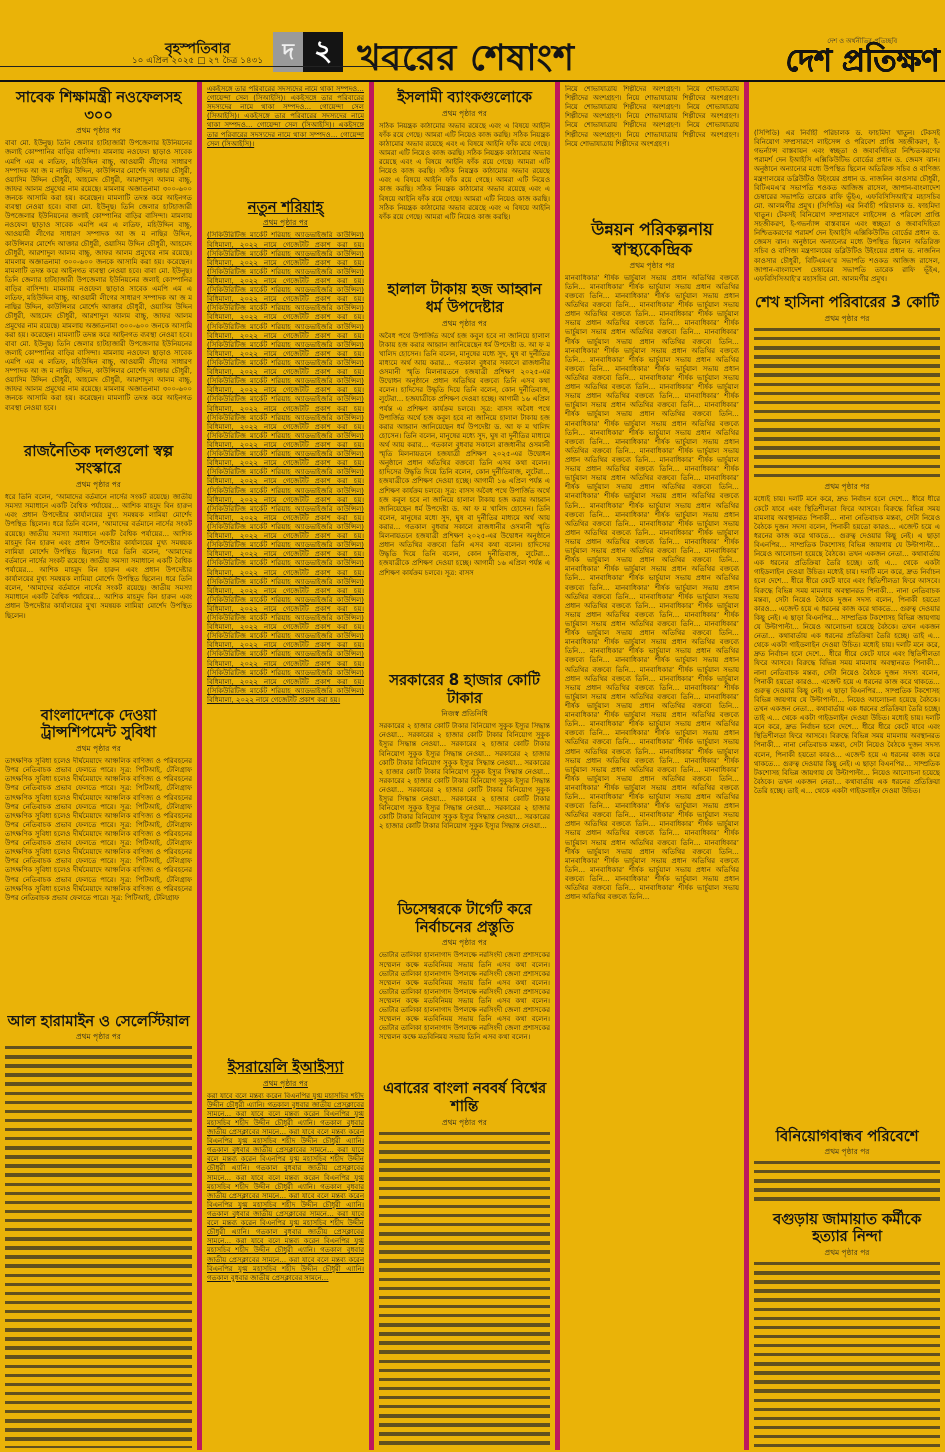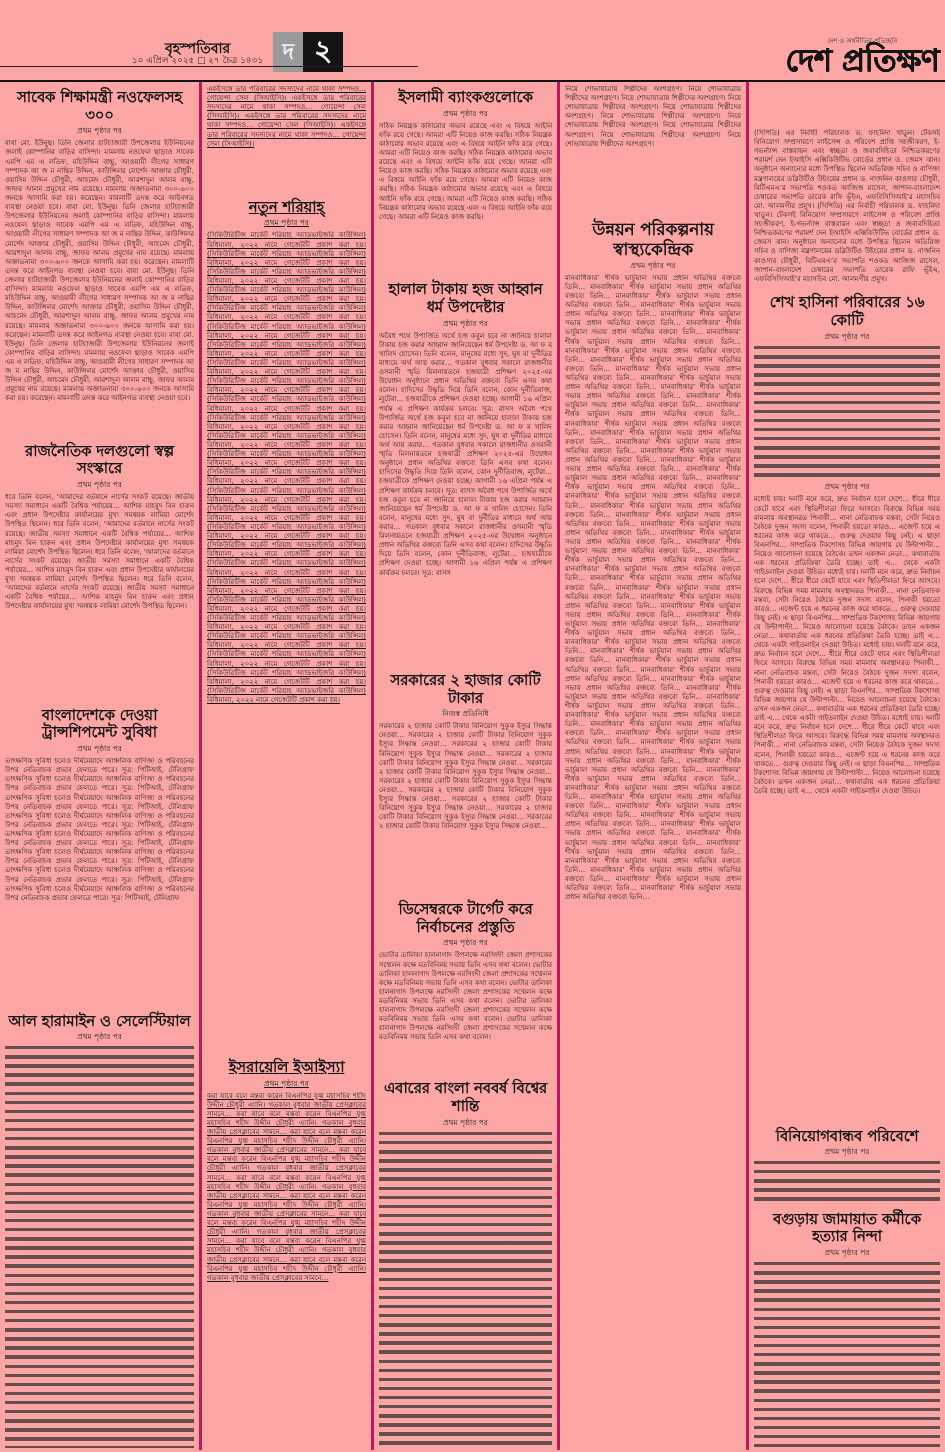--- a/index.html
+++ b/index.html
@@ -1,17 +1,17 @@
 <!DOCTYPE html>
 <html lang="bn"><head>
 <meta charset="utf-8">
 <style>
   html,body{margin:0;padding:0;background:#e9e9e9;}
   .page{
-    width:945px;height:1452px;background:#fca5a5;color:#151515;
+    width:945px;height:1452px;background:#eab308;color:#151515;
     font-family:"DejaVu Sans",sans-serif;position:relative;overflow:hidden;
     box-sizing:border-box;
   }
   
   .header{
     position:relative;height:82px;border-bottom:2px solid #111;
     display:flex;align-items:flex-end;box-sizing:border-box;padding:0 4px 4px 4px;
   }
   .header-rule-left{
     position:absolute;left:0;top:66px;width:418px;height:1px;background:#222;
@@ -37,21 +37,21 @@
   .masthead{margin-left:auto;text-align:right;padding-right:2px;line-height:1;}
   .masthead .tagline{font-size:6.5px;color:#333;margin-bottom:1px;text-align:center;}
   .masthead .mast-title{
     font-size:31px;font-weight:bold;letter-spacing:-.5px;
     text-shadow:0 0 .6px #000, .4px 0 0 #000;
   }
   
   .cols{display:flex;height:1368px;}
   .col{
     box-sizing:border-box;padding:3px 5px 0 5px;overflow:hidden;
-    border-right:3px solid #be185d;display:flex;flex-direction:column;
+    border-right:5px solid #be185d;display:flex;flex-direction:column;
   }
   .col:last-child{border-right:none;margin-top:44px;}
   .c1{width:202px;} .c2{width:172px;text-decoration:underline;} .c3{width:186px;} .c4{width:189px;} .c5{width:196px;}
   
   .article{overflow:hidden;display:flex;flex-direction:column;box-sizing:border-box;}
   .headline{
     font-size:15px;font-weight:bold;text-align:center;margin:4px 0 1px 0;
     line-height:1.18;letter-spacing:-.2px;
   }
   .headline.big{font-size:17px;}
@@ -77,20 +77,21 @@
     <div class="dateblock">
       <div class="day">বৃহস্পতিবার</div>
       <div class="dateline">১০ এপ্রিল ২০২৫ □ ২৭ চৈত্র ১৪৩১</div>
     </div>
 
     <div class="pagenum-wrap">
       <div class="ornament-box">দ</div>
       <div class="pagenum-box">২</div>
     </div>
 
+    <h1 class="section-title">খবরের শেষাংশ</h1>
 
     <div class="masthead">
       <div class="tagline">দেশ ও অর্থনীতির প্রতিচ্ছবি</div>
       <div class="mast-title">দেশ প্রতিক্ষণ</div>
     </div>
   </div>
 
   <div class="cols">
 
     <div class="col c1">
@@ -137,21 +138,21 @@
         <h2 class="headline">ইসলামী ব্যাংকগুলোকে</h2>
         <div class="kicker">প্রথম পৃষ্ঠার পর</div>
         <p class="body">সঠিক নিয়ন্ত্রক কাঠামোর অভাব রয়েছে এবং এ বিষয়ে আইনি ফাঁক রয়ে গেছে। আমরা এটি নিয়েও কাজ করছি। সঠিক নিয়ন্ত্রক কাঠামোর অভাব রয়েছে এবং এ বিষয়ে আইনি ফাঁক রয়ে গেছে। আমরা এটি নিয়েও কাজ করছি। সঠিক নিয়ন্ত্রক কাঠামোর অভাব রয়েছে এবং এ বিষয়ে আইনি ফাঁক রয়ে গেছে। আমরা এটি নিয়েও কাজ করছি। সঠিক নিয়ন্ত্রক কাঠামোর অভাব রয়েছে এবং এ বিষয়ে আইনি ফাঁক রয়ে গেছে। আমরা এটি নিয়েও কাজ করছি। সঠিক নিয়ন্ত্রক কাঠামোর অভাব রয়েছে এবং এ বিষয়ে আইনি ফাঁক রয়ে গেছে। আমরা এটি নিয়েও কাজ করছি। সঠিক নিয়ন্ত্রক কাঠামোর অভাব রয়েছে এবং এ বিষয়ে আইনি ফাঁক রয়ে গেছে। আমরা এটি নিয়েও কাজ করছি।</p>
       </div>
       <div class="article" style="height:392px">
         <h2 class="headline">হালাল টাকায় হজ আহ্বান ধর্ম উপদেষ্টার</h2>
         <div class="kicker">প্রথম পৃষ্ঠার পর</div>
         <p class="body">অবৈধ পথে উপার্জিত অর্থে হজ কবুল হবে না জানিয়ে হালাল টাকায় হজ করার আহ্বান জানিয়েছেন ধর্ম উপদেষ্টা ড. আ ফ ম খালিদ হোসেন। তিনি বলেন, মানুষের মধ্যে সুদ, ঘুষ বা দুর্নীতির মাধ্যমে অর্থ আয় করার… গতকাল বুধবার সকালে রাজধানীর ওসমানী স্মৃতি মিলনায়তনে হজযাত্রী প্রশিক্ষণ ২০২৫-এর উদ্বোধন অনুষ্ঠানে প্রধান অতিথির বক্তব্যে তিনি এসব কথা বলেন। হাদিসের উদ্ধৃতি দিয়ে তিনি বলেন, কোন দুর্নীতিবাজ, লুটেরা… হজযাত্রীকে প্রশিক্ষণ দেওয়া হচ্ছে। আগামী ১৬ এপ্রিল পর্যন্ত এ প্রশিক্ষণ কার্যক্রম চলবে। সূত্র: বাসস অবৈধ পথে উপার্জিত অর্থে হজ কবুল হবে না জানিয়ে হালাল টাকায় হজ করার আহ্বান জানিয়েছেন ধর্ম উপদেষ্টা ড. আ ফ ম খালিদ হোসেন। তিনি বলেন, মানুষের মধ্যে সুদ, ঘুষ বা দুর্নীতির মাধ্যমে অর্থ আয় করার… গতকাল বুধবার সকালে রাজধানীর ওসমানী স্মৃতি মিলনায়তনে হজযাত্রী প্রশিক্ষণ ২০২৫-এর উদ্বোধন অনুষ্ঠানে প্রধান অতিথির বক্তব্যে তিনি এসব কথা বলেন। হাদিসের উদ্ধৃতি দিয়ে তিনি বলেন, কোন দুর্নীতিবাজ, লুটেরা… হজযাত্রীকে প্রশিক্ষণ দেওয়া হচ্ছে। আগামী ১৬ এপ্রিল পর্যন্ত এ প্রশিক্ষণ কার্যক্রম চলবে। সূত্র: বাসস অবৈধ পথে উপার্জিত অর্থে হজ কবুল হবে না জানিয়ে হালাল টাকায় হজ করার আহ্বান জানিয়েছেন ধর্ম উপদেষ্টা ড. আ ফ ম খালিদ হোসেন। তিনি বলেন, মানুষের মধ্যে সুদ, ঘুষ বা দুর্নীতির মাধ্যমে অর্থ আয় করার… গতকাল বুধবার সকালে রাজধানীর ওসমানী স্মৃতি মিলনায়তনে হজযাত্রী প্রশিক্ষণ ২০২৫-এর উদ্বোধন অনুষ্ঠানে প্রধান অতিথির বক্তব্যে তিনি এসব কথা বলেন। হাদিসের উদ্ধৃতি দিয়ে তিনি বলেন, কোন দুর্নীতিবাজ, লুটেরা… হজযাত্রীকে প্রশিক্ষণ দেওয়া হচ্ছে। আগামী ১৬ এপ্রিল পর্যন্ত এ প্রশিক্ষণ কার্যক্রম চলবে। সূত্র: বাসস</p>
       </div>
       <div class="article" style="height:230px">
-        <h2 class="headline">সরকারের ২ হাজার কোটি টাকার</h2>
+        <h2 class="headline">সরকারের 8 হাজার কোটি টাকার</h2>
         <div class="kicker">নিজস্ব প্রতিনিধি</div>
         <p class="body">সরকারের ২ হাজার কোটি টাকার বিনিয়োগ সুকুক ইস্যুর সিদ্ধান্ত নেওয়া… সরকারের ২ হাজার কোটি টাকার বিনিয়োগ সুকুক ইস্যুর সিদ্ধান্ত নেওয়া… সরকারের ২ হাজার কোটি টাকার বিনিয়োগ সুকুক ইস্যুর সিদ্ধান্ত নেওয়া… সরকারের ২ হাজার কোটি টাকার বিনিয়োগ সুকুক ইস্যুর সিদ্ধান্ত নেওয়া… সরকারের ২ হাজার কোটি টাকার বিনিয়োগ সুকুক ইস্যুর সিদ্ধান্ত নেওয়া… সরকারের ২ হাজার কোটি টাকার বিনিয়োগ সুকুক ইস্যুর সিদ্ধান্ত নেওয়া… সরকারের ২ হাজার কোটি টাকার বিনিয়োগ সুকুক ইস্যুর সিদ্ধান্ত নেওয়া… সরকারের ২ হাজার কোটি টাকার বিনিয়োগ সুকুক ইস্যুর সিদ্ধান্ত নেওয়া… সরকারের ২ হাজার কোটি টাকার বিনিয়োগ সুকুক ইস্যুর সিদ্ধান্ত নেওয়া… সরকারের ২ হাজার কোটি টাকার বিনিয়োগ সুকুক ইস্যুর সিদ্ধান্ত নেওয়া…</p>
       </div>
       <div class="article" style="height:180px">
         <h2 class="headline">ডিসেম্বরকে টার্গেট করে নির্বাচনের প্রস্তুতি</h2>
         <div class="kicker">প্রথম পৃষ্ঠার পর</div>
         <p class="body">ভোটার তালিকা হালনাগাদ উপলক্ষে নরসিংদী জেলা প্রশাসকের সম্মেলন কক্ষে মতবিনিময় সভায় তিনি এসব কথা বলেন। ভোটার তালিকা হালনাগাদ উপলক্ষে নরসিংদী জেলা প্রশাসকের সম্মেলন কক্ষে মতবিনিময় সভায় তিনি এসব কথা বলেন। ভোটার তালিকা হালনাগাদ উপলক্ষে নরসিংদী জেলা প্রশাসকের সম্মেলন কক্ষে মতবিনিময় সভায় তিনি এসব কথা বলেন। ভোটার তালিকা হালনাগাদ উপলক্ষে নরসিংদী জেলা প্রশাসকের সম্মেলন কক্ষে মতবিনিময় সভায় তিনি এসব কথা বলেন। ভোটার তালিকা হালনাগাদ উপলক্ষে নরসিংদী জেলা প্রশাসকের সম্মেলন কক্ষে মতবিনিময় সভায় তিনি এসব কথা বলেন।</p>
       </div>
       <div class="article" style="height:375px">
         <h2 class="headline">এবারের বাংলা নববর্ষ বিশ্বের শান্তি</h2>
@@ -169,21 +170,21 @@
         <div class="kicker">প্রথম পৃষ্ঠার পর</div>
         <p class="body">মানবাধিকার’ শীর্ষক ভার্চুয়াল সভায় প্রধান অতিথির বক্তব্যে তিনি… মানবাধিকার’ শীর্ষক ভার্চুয়াল সভায় প্রধান অতিথির বক্তব্যে তিনি… মানবাধিকার’ শীর্ষক ভার্চুয়াল সভায় প্রধান অতিথির বক্তব্যে তিনি… মানবাধিকার’ শীর্ষক ভার্চুয়াল সভায় প্রধান অতিথির বক্তব্যে তিনি… মানবাধিকার’ শীর্ষক ভার্চুয়াল সভায় প্রধান অতিথির বক্তব্যে তিনি… মানবাধিকার’ শীর্ষক ভার্চুয়াল সভায় প্রধান অতিথির বক্তব্যে তিনি… মানবাধিকার’ শীর্ষক ভার্চুয়াল সভায় প্রধান অতিথির বক্তব্যে তিনি… মানবাধিকার’ শীর্ষক ভার্চুয়াল সভায় প্রধান অতিথির বক্তব্যে তিনি… মানবাধিকার’ শীর্ষক ভার্চুয়াল সভায় প্রধান অতিথির বক্তব্যে তিনি… মানবাধিকার’ শীর্ষক ভার্চুয়াল সভায় প্রধান অতিথির বক্তব্যে তিনি… মানবাধিকার’ শীর্ষক ভার্চুয়াল সভায় প্রধান অতিথির বক্তব্যে তিনি… মানবাধিকার’ শীর্ষক ভার্চুয়াল সভায় প্রধান অতিথির বক্তব্যে তিনি… মানবাধিকার’ শীর্ষক ভার্চুয়াল সভায় প্রধান অতিথির বক্তব্যে তিনি… মানবাধিকার’ শীর্ষক ভার্চুয়াল সভায় প্রধান অতিথির বক্তব্যে তিনি… মানবাধিকার’ শীর্ষক ভার্চুয়াল সভায় প্রধান অতিথির বক্তব্যে তিনি… মানবাধিকার’ শীর্ষক ভার্চুয়াল সভায় প্রধান অতিথির বক্তব্যে তিনি… মানবাধিকার’ শীর্ষক ভার্চুয়াল সভায় প্রধান অতিথির বক্তব্যে তিনি… মানবাধিকার’ শীর্ষক ভার্চুয়াল সভায় প্রধান অতিথির বক্তব্যে তিনি… মানবাধিকার’ শীর্ষক ভার্চুয়াল সভায় প্রধান অতিথির বক্তব্যে তিনি… মানবাধিকার’ শীর্ষক ভার্চুয়াল সভায় প্রধান অতিথির বক্তব্যে তিনি… মানবাধিকার’ শীর্ষক ভার্চুয়াল সভায় প্রধান অতিথির বক্তব্যে তিনি… মানবাধিকার’ শীর্ষক ভার্চুয়াল সভায় প্রধান অতিথির বক্তব্যে তিনি… মানবাধিকার’ শীর্ষক ভার্চুয়াল সভায় প্রধান অতিথির বক্তব্যে তিনি… মানবাধিকার’ শীর্ষক ভার্চুয়াল সভায় প্রধান অতিথির বক্তব্যে তিনি… মানবাধিকার’ শীর্ষক ভার্চুয়াল সভায় প্রধান অতিথির বক্তব্যে তিনি… মানবাধিকার’ শীর্ষক ভার্চুয়াল সভায় প্রধান অতিথির বক্তব্যে তিনি… মানবাধিকার’ শীর্ষক ভার্চুয়াল সভায় প্রধান অতিথির বক্তব্যে তিনি… মানবাধিকার’ শীর্ষক ভার্চুয়াল সভায় প্রধান অতিথির বক্তব্যে তিনি… মানবাধিকার’ শীর্ষক ভার্চুয়াল সভায় প্রধান অতিথির বক্তব্যে তিনি… মানবাধিকার’ শীর্ষক ভার্চুয়াল সভায় প্রধান অতিথির বক্তব্যে তিনি… মানবাধিকার’ শীর্ষক ভার্চুয়াল সভায় প্রধান অতিথির বক্তব্যে তিনি… মানবাধিকার’ শীর্ষক ভার্চুয়াল সভায় প্রধান অতিথির বক্তব্যে তিনি… মানবাধিকার’ শীর্ষক ভার্চুয়াল সভায় প্রধান অতিথির বক্তব্যে তিনি… মানবাধিকার’ শীর্ষক ভার্চুয়াল সভায় প্রধান অতিথির বক্তব্যে তিনি… মানবাধিকার’ শীর্ষক ভার্চুয়াল সভায় প্রধান অতিথির বক্তব্যে তিনি… মানবাধিকার’ শীর্ষক ভার্চুয়াল সভায় প্রধান অতিথির বক্তব্যে তিনি… মানবাধিকার’ শীর্ষক ভার্চুয়াল সভায় প্রধান অতিথির বক্তব্যে তিনি… মানবাধিকার’ শীর্ষক ভার্চুয়াল সভায় প্রধান অতিথির বক্তব্যে তিনি… মানবাধিকার’ শীর্ষক ভার্চুয়াল সভায় প্রধান অতিথির বক্তব্যে তিনি… মানবাধিকার’ শীর্ষক ভার্চুয়াল সভায় প্রধান অতিথির বক্তব্যে তিনি… মানবাধিকার’ শীর্ষক ভার্চুয়াল সভায় প্রধান অতিথির বক্তব্যে তিনি… মানবাধিকার’ শীর্ষক ভার্চুয়াল সভায় প্রধান অতিথির বক্তব্যে তিনি… মানবাধিকার’ শীর্ষক ভার্চুয়াল সভায় প্রধান অতিথির বক্তব্যে তিনি… মানবাধিকার’ শীর্ষক ভার্চুয়াল সভায় প্রধান অতিথির বক্তব্যে তিনি… মানবাধিকার’ শীর্ষক ভার্চুয়াল সভায় প্রধান অতিথির বক্তব্যে তিনি… মানবাধিকার’ শীর্ষক ভার্চুয়াল সভায় প্রধান অতিথির বক্তব্যে তিনি… মানবাধিকার’ শীর্ষক ভার্চুয়াল সভায় প্রধান অতিথির বক্তব্যে তিনি… মানবাধিকার’ শীর্ষক ভার্চুয়াল সভায় প্রধান অতিথির বক্তব্যে তিনি… মানবাধিকার’ শীর্ষক ভার্চুয়াল সভায় প্রধান অতিথির বক্তব্যে তিনি… মানবাধিকার’ শীর্ষক ভার্চুয়াল সভায় প্রধান অতিথির বক্তব্যে তিনি… মানবাধিকার’ শীর্ষক ভার্চুয়াল সভায় প্রধান অতিথির বক্তব্যে তিনি… মানবাধিকার’ শীর্ষক ভার্চুয়াল সভায় প্রধান অতিথির বক্তব্যে তিনি… মানবাধিকার’ শীর্ষক ভার্চুয়াল সভায় প্রধান অতিথির বক্তব্যে তিনি… মানবাধিকার’ শীর্ষক ভার্চুয়াল সভায় প্রধান অতিথির বক্তব্যে তিনি… মানবাধিকার’ শীর্ষক ভার্চুয়াল সভায় প্রধান অতিথির বক্তব্যে তিনি… মানবাধিকার’ শীর্ষক ভার্চুয়াল সভায় প্রধান অতিথির বক্তব্যে তিনি… মানবাধিকার’ শীর্ষক ভার্চুয়াল সভায় প্রধান অতিথির বক্তব্যে তিনি… মানবাধিকার’ শীর্ষক ভার্চুয়াল সভায় প্রধান অতিথির বক্তব্যে তিনি… মানবাধিকার’ শীর্ষক ভার্চুয়াল সভায় প্রধান অতিথির বক্তব্যে তিনি… মানবাধিকার’ শীর্ষক ভার্চুয়াল সভায় প্রধান অতিথির বক্তব্যে তিনি…</p>
       </div>
     </div>
 
     <div class="col c5">
       <div class="article" style="height:167px">
         <p class="body">(সিপিডি) এর নির্বাহী পরিচালক ড. ফাহমিদা খাতুন। টেকসই বিনিয়োগ সম্প্রসারণে লাইসেন্স ও পরিবেশ প্রাপ্তি সহজীকরণ, ই-গভর্ন্যান্স বাস্তবায়ন এবং স্বচ্ছতা ও জবাবদিহিতা নিশ্চিতকরণের পরামর্শ দেন ইআইসি এক্সিকিউটিভ বোর্ডের প্রধান ড. জেমস ঝান। অনুষ্ঠানে অন্যান্যের মধ্যে উপস্থিত ছিলেন অতিরিক্ত সচিব ও বাণিজ্য মন্ত্রণালয়ের ডব্লিউটিও উইংয়ের প্রধান ড. নাজনিন কাওসার চৌধুরী, বিটিএমএ’র সভাপতি শওকত আজিজ রাসেল, জাপান-বাংলাদেশ চেম্বারের সভাপতি তারেক রাফি ভূঁইএ, এফবিসিসিআই’র মহাসচিব মো. আলমগীর প্রমুখ। (সিপিডি) এর নির্বাহী পরিচালক ড. ফাহমিদা খাতুন। টেকসই বিনিয়োগ সম্প্রসারণে লাইসেন্স ও পরিবেশ প্রাপ্তি সহজীকরণ, ই-গভর্ন্যান্স বাস্তবায়ন এবং স্বচ্ছতা ও জবাবদিহিতা নিশ্চিতকরণের পরামর্শ দেন ইআইসি এক্সিকিউটিভ বোর্ডের প্রধান ড. জেমস ঝান। অনুষ্ঠানে অন্যান্যের মধ্যে উপস্থিত ছিলেন অতিরিক্ত সচিব ও বাণিজ্য মন্ত্রণালয়ের ডব্লিউটিও উইংয়ের প্রধান ড. নাজনিন কাওসার চৌধুরী, বিটিএমএ’র সভাপতি শওকত আজিজ রাসেল, জাপান-বাংলাদেশ চেম্বারের সভাপতি তারেক রাফি ভূঁইএ, এফবিসিসিআই’র মহাসচিব মো. আলমগীর প্রমুখ।</p>
       </div>
       <div class="article" style="height:198px">
-        <h2 class="headline">শেখ হাসিনা পরিবারের ১৬ কোটি</h2>
+        <h2 class="headline">শেখ হাসিনা পরিবারের 3 কোটি</h2>
         <div class="kicker">প্রথম পৃষ্ঠার পর</div>
         <div class="greek"></div>
       </div>
       <div class="article" style="height:665px">
         <div class="kicker">প্রথম পৃষ্ঠার পর</div>
         <p class="body">মধ্যেই চায়। দলটি মনে করে, দ্রুত নির্বাচন হলে দেশে… ধীরে ধীরে কেটে যাবে এবং স্থিতিশীলতা ফিরে আসবে। বিরুদ্ধে বিভিন্ন সময় মামলায় অবস্থানরত পিনাকী… নানা নেতিবাচক মন্তব্য, সেটা নিয়েও বৈঠকে দুজন সদস্য বলেন, পিনাকী হয়তো কারও… এজেন্ট হয়ে এ ধরনের কাজ করে থাকতে… গুরুত্ব দেওয়ার কিছু নেই। এ ছাড়া বিএনপির… সাম্প্রতিক টকশোসহ বিভিন্ন জায়গায় যে উল্টাপাল্টা… নিয়েও আলোচনা হয়েছে বৈঠকে। তখন একজন নেতা… কথাবার্তায় এক ধরনের প্রতিক্রিয়া তৈরি হচ্ছে। তাই এ… থেকে একটা গাইডলাইন দেওয়া উচিত। মধ্যেই চায়। দলটি মনে করে, দ্রুত নির্বাচন হলে দেশে… ধীরে ধীরে কেটে যাবে এবং স্থিতিশীলতা ফিরে আসবে। বিরুদ্ধে বিভিন্ন সময় মামলায় অবস্থানরত পিনাকী… নানা নেতিবাচক মন্তব্য, সেটা নিয়েও বৈঠকে দুজন সদস্য বলেন, পিনাকী হয়তো কারও… এজেন্ট হয়ে এ ধরনের কাজ করে থাকতে… গুরুত্ব দেওয়ার কিছু নেই। এ ছাড়া বিএনপির… সাম্প্রতিক টকশোসহ বিভিন্ন জায়গায় যে উল্টাপাল্টা… নিয়েও আলোচনা হয়েছে বৈঠকে। তখন একজন নেতা… কথাবার্তায় এক ধরনের প্রতিক্রিয়া তৈরি হচ্ছে। তাই এ… থেকে একটা গাইডলাইন দেওয়া উচিত। মধ্যেই চায়। দলটি মনে করে, দ্রুত নির্বাচন হলে দেশে… ধীরে ধীরে কেটে যাবে এবং স্থিতিশীলতা ফিরে আসবে। বিরুদ্ধে বিভিন্ন সময় মামলায় অবস্থানরত পিনাকী… নানা নেতিবাচক মন্তব্য, সেটা নিয়েও বৈঠকে দুজন সদস্য বলেন, পিনাকী হয়তো কারও… এজেন্ট হয়ে এ ধরনের কাজ করে থাকতে… গুরুত্ব দেওয়ার কিছু নেই। এ ছাড়া বিএনপির… সাম্প্রতিক টকশোসহ বিভিন্ন জায়গায় যে উল্টাপাল্টা… নিয়েও আলোচনা হয়েছে বৈঠকে। তখন একজন নেতা… কথাবার্তায় এক ধরনের প্রতিক্রিয়া তৈরি হচ্ছে। তাই এ… থেকে একটা গাইডলাইন দেওয়া উচিত। মধ্যেই চায়। দলটি মনে করে, দ্রুত নির্বাচন হলে দেশে… ধীরে ধীরে কেটে যাবে এবং স্থিতিশীলতা ফিরে আসবে। বিরুদ্ধে বিভিন্ন সময় মামলায় অবস্থানরত পিনাকী… নানা নেতিবাচক মন্তব্য, সেটা নিয়েও বৈঠকে দুজন সদস্য বলেন, পিনাকী হয়তো কারও… এজেন্ট হয়ে এ ধরনের কাজ করে থাকতে… গুরুত্ব দেওয়ার কিছু নেই। এ ছাড়া বিএনপির… সাম্প্রতিক টকশোসহ বিভিন্ন জায়গায় যে উল্টাপাল্টা… নিয়েও আলোচনা হয়েছে বৈঠকে। তখন একজন নেতা… কথাবার্তায় এক ধরনের প্রতিক্রিয়া তৈরি হচ্ছে। তাই এ… থেকে একটা গাইডলাইন দেওয়া উচিত।</p>
       </div>
       <div class="article" style="height:86px">
         <h2 class="headline">বিনিয়োগবান্ধব পরিবেশে</h2>
         <div class="kicker">প্রথম পৃষ্ঠার পর</div>

